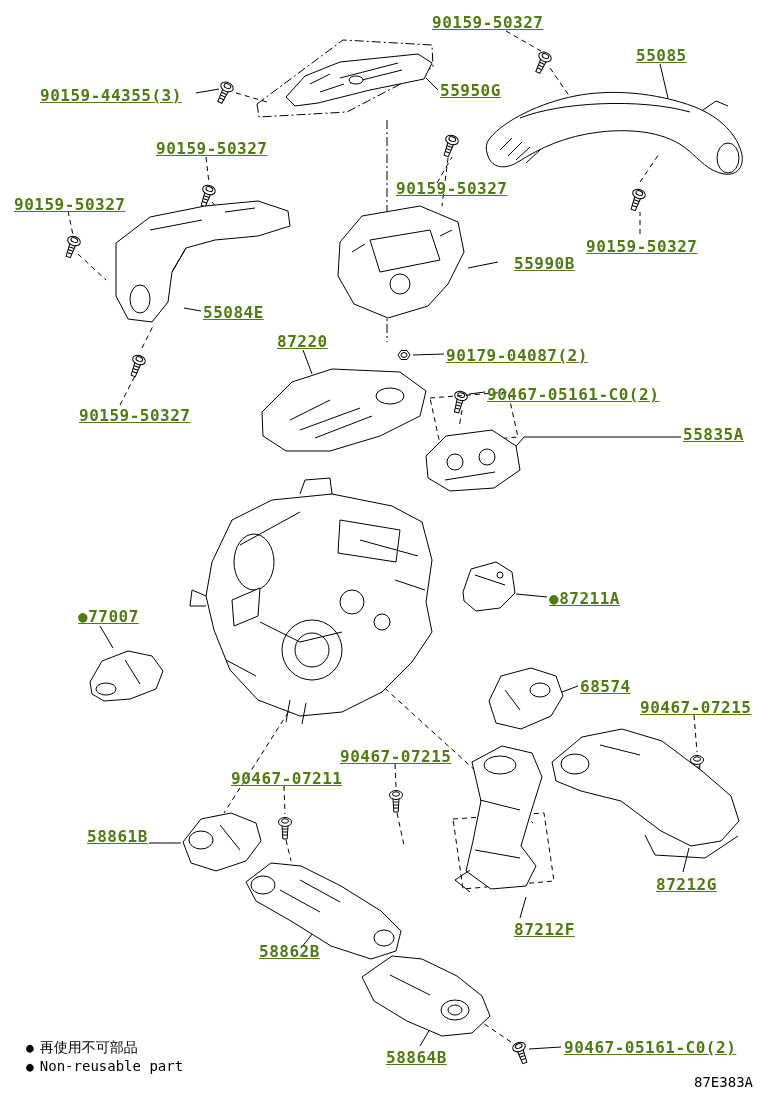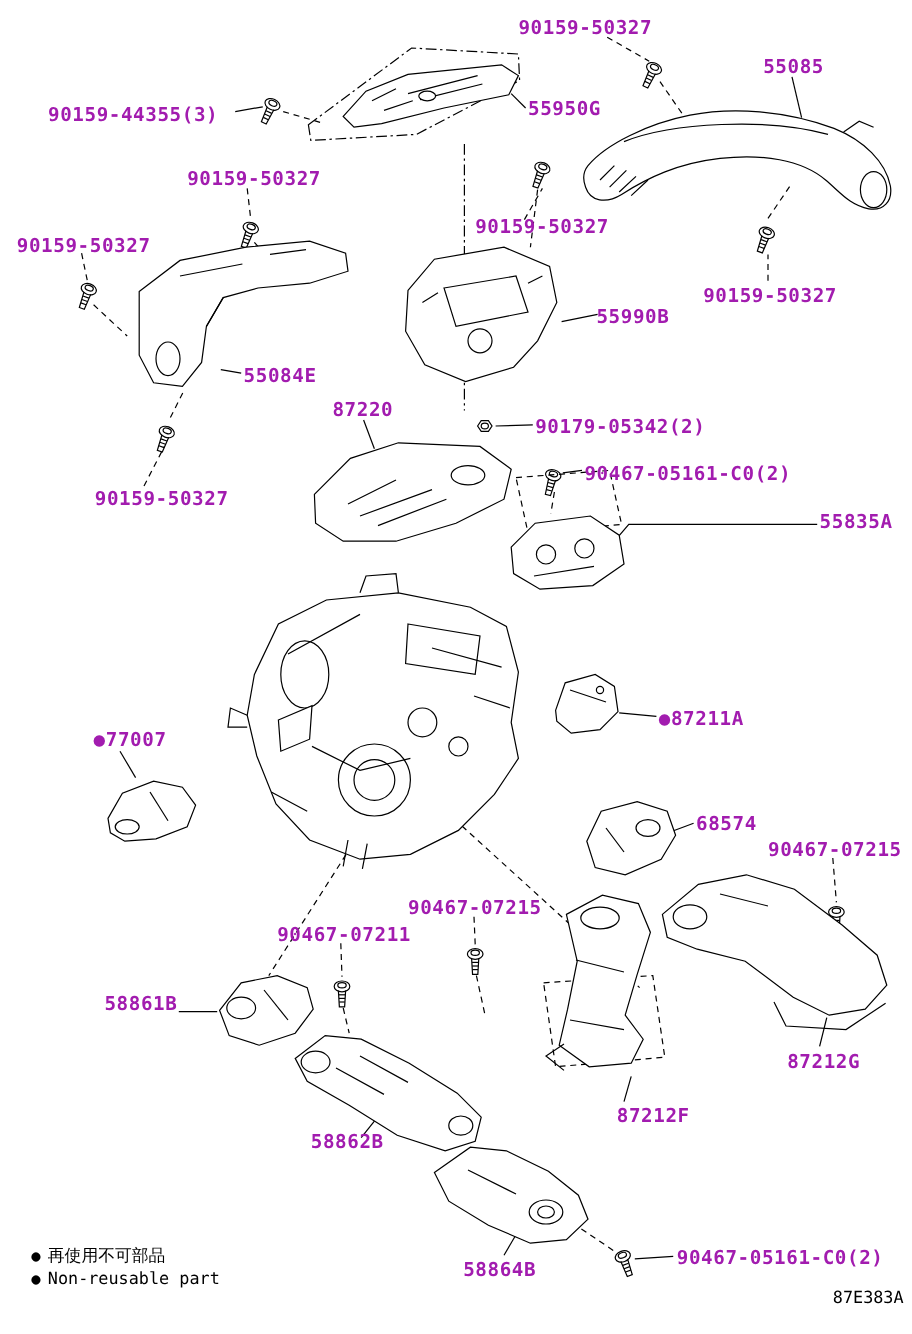--- a/index.html
+++ b/index.html
@@ -7,23 +7,24 @@
     position:relative;
     width:760px;height:1112px;
     background:#ffffff;
     overflow:hidden;
     font-family:"DejaVu Sans Mono", monospace;
   }
   .art{position:absolute;left:0;top:0;}
   .lbl{
     position:absolute;
     font:bold 16px/19px "DejaVu Sans Mono", monospace;
-    color:#a21caf;
+    color:#4d7c0f;
     white-space:nowrap;
     letter-spacing:0.5px;
+    text-decoration:underline;
   }
   .legend{
     position:absolute;left:26px;top:1038px;
     font:14px/19px "DejaVu Sans Mono", monospace;
     color:#000;
   }
   .legend-row{display:flex;align-items:center;gap:6px;}
   .bullet{font-size:13px;line-height:19px;}
   .figcode{
     position:absolute;left:694px;top:1074px;
@@ -232,24 +233,24 @@
   </svg>
 
   <div class="lbl" style="left:432px;top:13px">90159-50327</div>
   <div class="lbl" style="left:636px;top:46px">55085</div>
   <div class="lbl" style="left:40px;top:86px">90159-44355(3)</div>
   <div class="lbl" style="left:440px;top:81px">55950G</div>
   <div class="lbl" style="left:156px;top:139px">90159-50327</div>
   <div class="lbl" style="left:396px;top:179px">90159-50327</div>
   <div class="lbl" style="left:14px;top:195px">90159-50327</div>
   <div class="lbl" style="left:586px;top:237px">90159-50327</div>
-  <div class="lbl" style="left:497px;top:254px">55990B</div>
+  <div class="lbl" style="left:514px;top:254px">55990B</div>
   <div class="lbl" style="left:203px;top:303px">55084E</div>
   <div class="lbl" style="left:277px;top:332px">87220</div>
-  <div class="lbl" style="left:446px;top:346px">90179-05342(2)</div>
+  <div class="lbl" style="left:446px;top:346px">90179-04087(2)</div>
   <div class="lbl" style="left:487px;top:385px">90467-05161-C0(2)</div>
   <div class="lbl" style="left:79px;top:406px">90159-50327</div>
   <div class="lbl" style="left:683px;top:425px">55835A</div>
   <div class="lbl" style="left:78px;top:607px">●77007</div>
   <div class="lbl" style="left:549px;top:589px">●87211A</div>
   <div class="lbl" style="left:580px;top:677px">68574</div>
   <div class="lbl" style="left:640px;top:698px">90467-07215</div>
   <div class="lbl" style="left:340px;top:747px">90467-07215</div>
   <div class="lbl" style="left:231px;top:769px">90467-07211</div>
   <div class="lbl" style="left:87px;top:827px">58861B</div>

